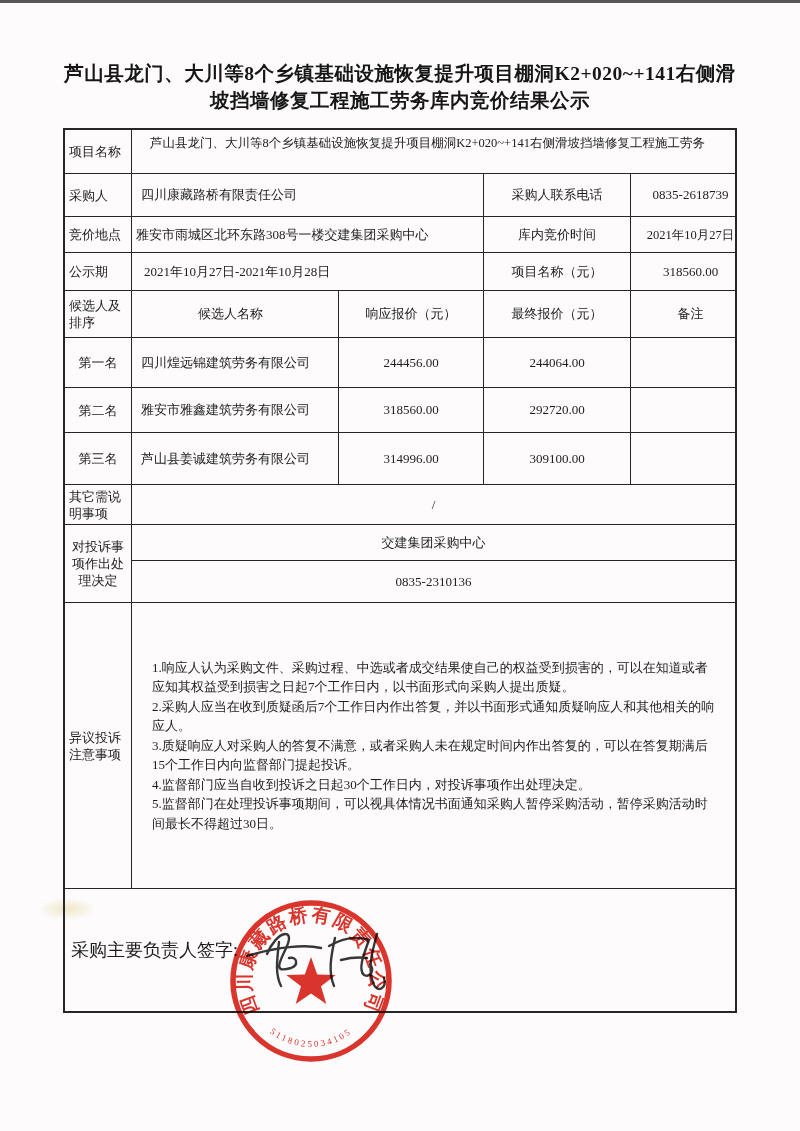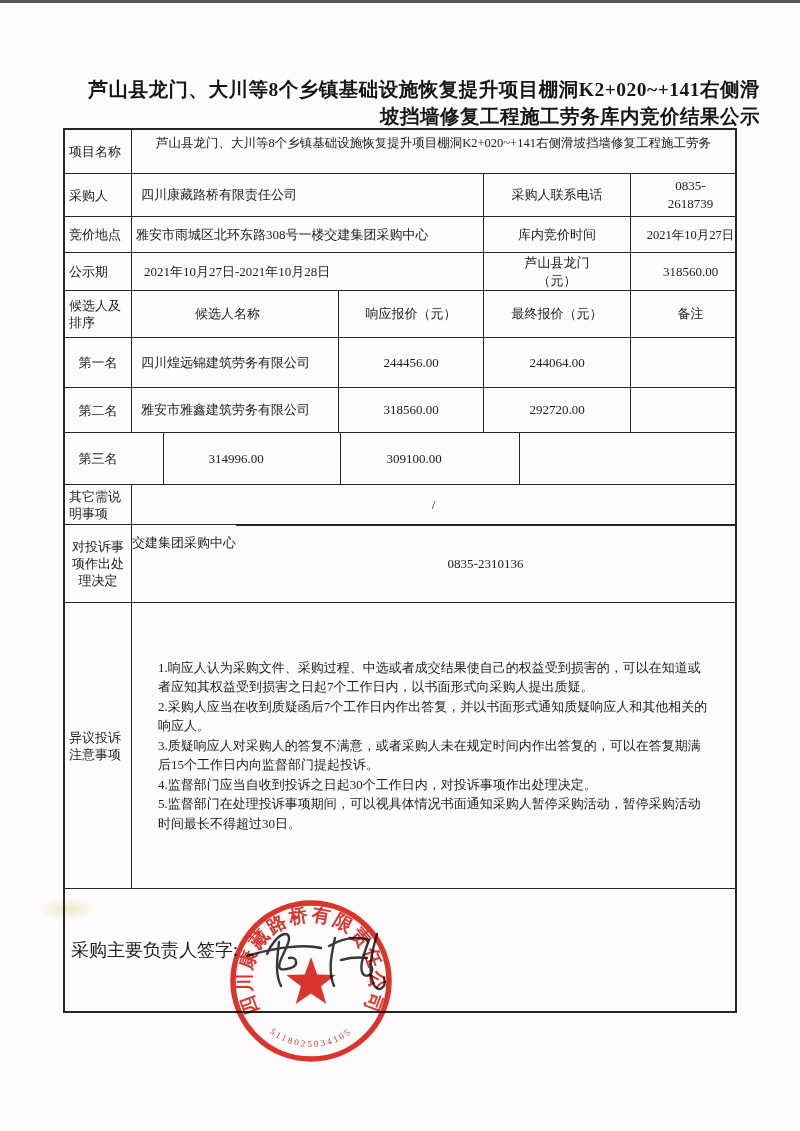--- a/index.html
+++ b/index.html
@@ -11,46 +11,46 @@
   }
   .scan-top-edge{
     position:absolute;top:0;left:0;width:100%;height:3px;background:#3a3a3a;opacity:.85;
   }
   .smudge{
     position:absolute;left:38px;top:898px;width:58px;height:22px;border-radius:50%;
     background:radial-gradient(ellipse at center, rgba(228,214,150,.55), rgba(228,214,150,0) 70%);
     filter:blur(1px);
   }
   .doc-title{
-    position:absolute;top:76px;left:50%;transform:translateX(-50%);
-    width:720px;text-align:right;font-weight:bold;font-size:19.5px;line-height:27px;
+    position:absolute;top:60px;left:50%;transform:translateX(-50%);
+    width:720px;text-align:center;font-weight:bold;font-size:19.5px;line-height:27px;
     letter-spacing:.5px;color:#161616;
   }
   .doc-table{
     position:absolute;left:63px;top:128px;width:674px;box-sizing:border-box;
     border:2px solid #262626;background:transparent;
   }
   .trow{display:flex;align-items:stretch;border-top:1.5px solid #262626;box-sizing:border-box;}
   .trow.first{border-top:none;}
   .cell{
     box-sizing:border-box;border-left:1.5px solid #262626;display:flex;align-items:center;
-    padding:2px 24px;font-size:13px;line-height:18px;color:#1c1c1c;
+    padding:2px 18px;font-size:13px;line-height:18px;color:#1c1c1c;
   }
   .cell.nl{border-left:none;}
   .label-col{width:66px;flex:none;padding:0 4px;line-height:17px;font-size:13px;}
   .ctr{justify-content:center;text-align:center;}
   .w-wide{flex:1;}
   .w-value3{width:352px;flex:none;}
   .w-fieldlabel{width:147px;flex:none;}
   .w-last{width:120px;flex:none;text-align:center;}
   .w-name{width:207px;flex:none;padding-left:9px;}
   .w-price{width:145px;flex:none;}
   .w-final{width:147px;flex:none;}
   .small-txt{font-size:12.5px;line-height:19px;align-items:flex-start;padding-top:4px;}
-  .stack{flex:1;display:flex;flex-direction:row;border-left:1.5px solid #262626;}
+  .stack{flex:1;display:flex;flex-direction:column;border-left:1.5px solid #262626;}
   .substack{display:flex;align-items:center;justify-content:center;box-sizing:border-box;font-size:13px;}
   .substack.b{border-top:1.5px solid #262626;}
   .objection-cell{align-items:center;}
   .objection-text{font-size:13px;line-height:19.5px;padding:4px 2px;}
   .objection-text p{margin:0;}
   .sig-cell{padding-left:6px;font-size:18px;}
   .stamp-wrap{position:absolute;left:225px;top:895px;width:172px;height:172px;mix-blend-mode:multiply;opacity:.93;}
   .sig-wrap{position:absolute;left:237px;top:912px;width:180px;height:105px;mix-blend-mode:multiply;}
 </style>
 </head>
@@ -81,21 +81,21 @@
   <div class="trow" style="height:36px;">
     <div class="cell nl label-col">竞价地点</div>
     <div class="cell w-value3" style="padding-left:4px;">雅安市雨城区北环东路308号一楼交建集团采购中心</div>
     <div class="cell w-fieldlabel ctr">库内竞价时间</div>
     <div class="cell w-last ctr" style="font-size:12.5px;padding:2px 1px;">2021年10月27日</div>
   </div>
 
   <div class="trow" style="height:38px;">
     <div class="cell nl label-col">公示期</div>
     <div class="cell w-value3" style="padding-left:12px;">2021年10月27日-2021年10月28日</div>
-    <div class="cell w-fieldlabel ctr">芦山县龙门（元）</div>
+    <div class="cell w-fieldlabel ctr">项目名称（元）</div>
     <div class="cell w-last ctr">318560.00</div>
   </div>
 
   <div class="trow" style="height:47px;">
     <div class="cell nl label-col">候选人及排序</div>
     <div class="cell w-name ctr">候选人名称</div>
     <div class="cell w-price ctr">响应报价（元）</div>
     <div class="cell w-final ctr">最终报价（元）</div>
     <div class="cell w-last ctr">备注</div>
   </div>
@@ -109,22 +109,23 @@
   </div>
 
   <div class="trow" style="height:45px;">
     <div class="cell nl label-col ctr">第二名</div>
     <div class="cell w-name">雅安市雅鑫建筑劳务有限公司</div>
     <div class="cell w-price ctr">318560.00</div>
     <div class="cell w-final ctr">292720.00</div>
     <div class="cell w-last ctr"></div>
   </div>
 
-  <div class="trow" style="height:52px;gap:32px;">
+  <div class="trow" style="height:52px;">
     <div class="cell nl label-col ctr">第三名</div>
+    <div class="cell w-name">芦山县姜诚建筑劳务有限公司</div>
     <div class="cell w-price ctr">314996.00</div>
     <div class="cell w-final ctr">309100.00</div>
     <div class="cell w-last ctr"></div>
   </div>
 
   <div class="trow" style="height:40px;">
     <div class="cell nl label-col">其它需说明事项</div>
     <div class="cell w-wide ctr">/</div>
   </div>
 

